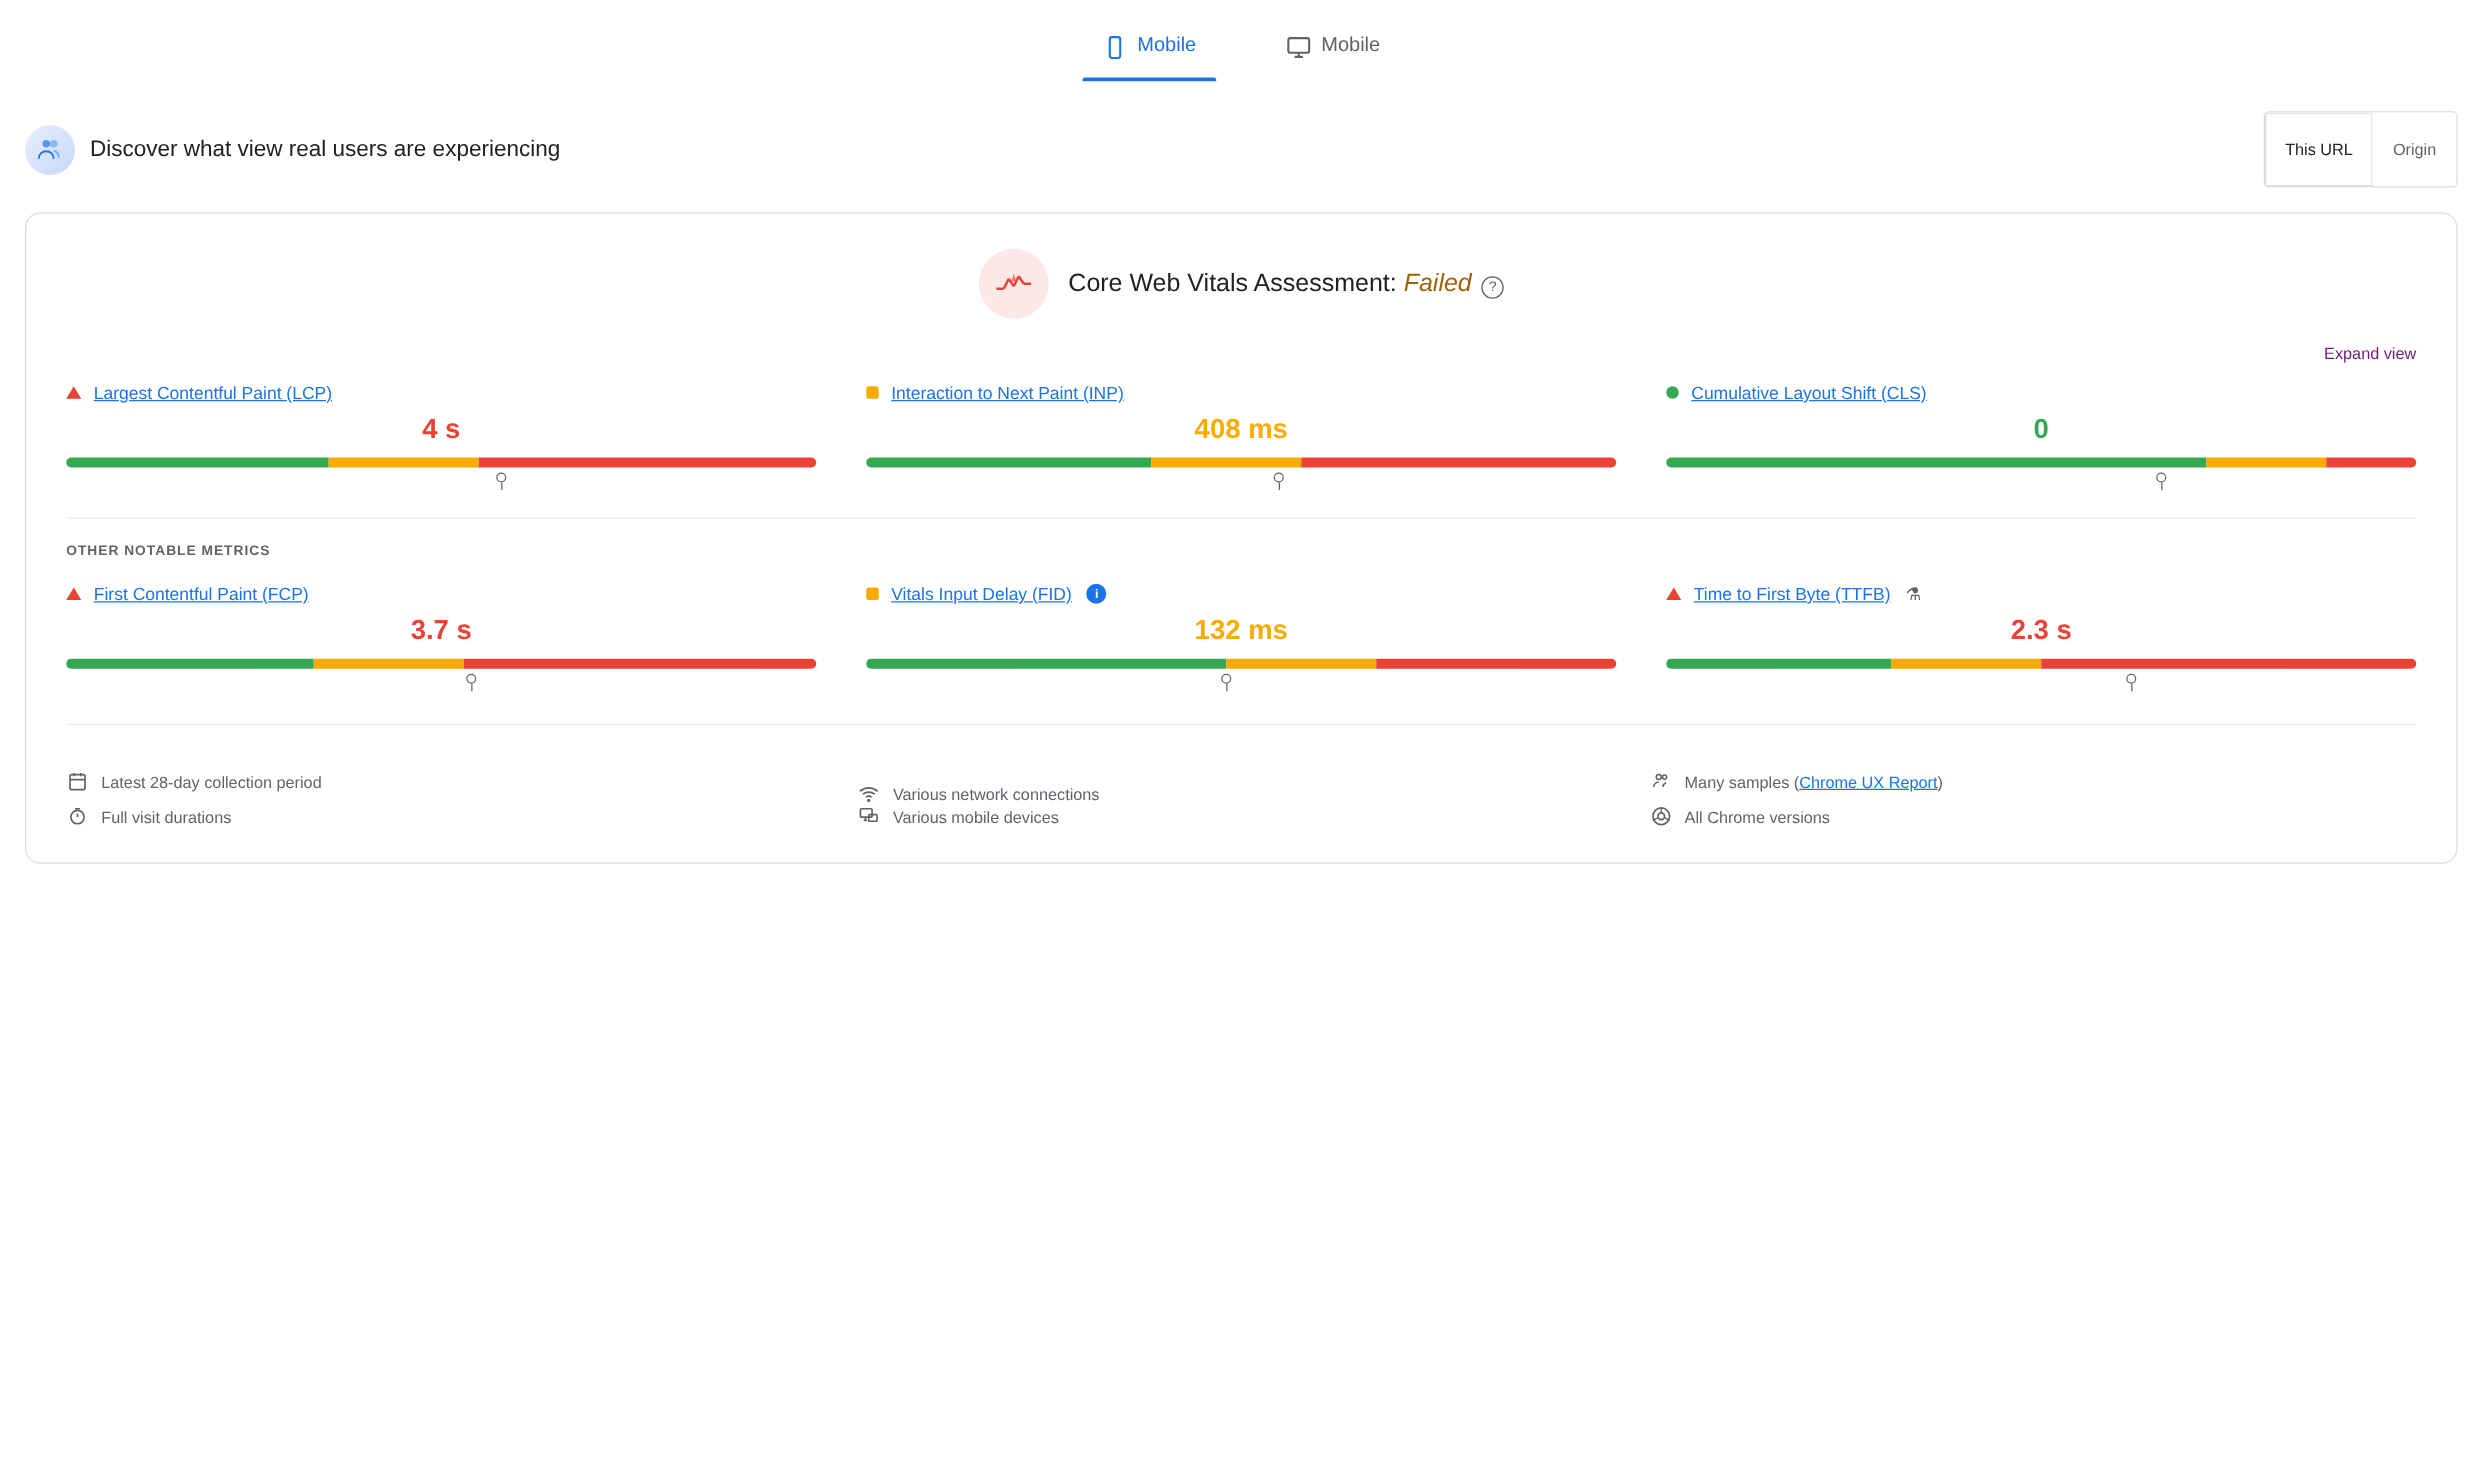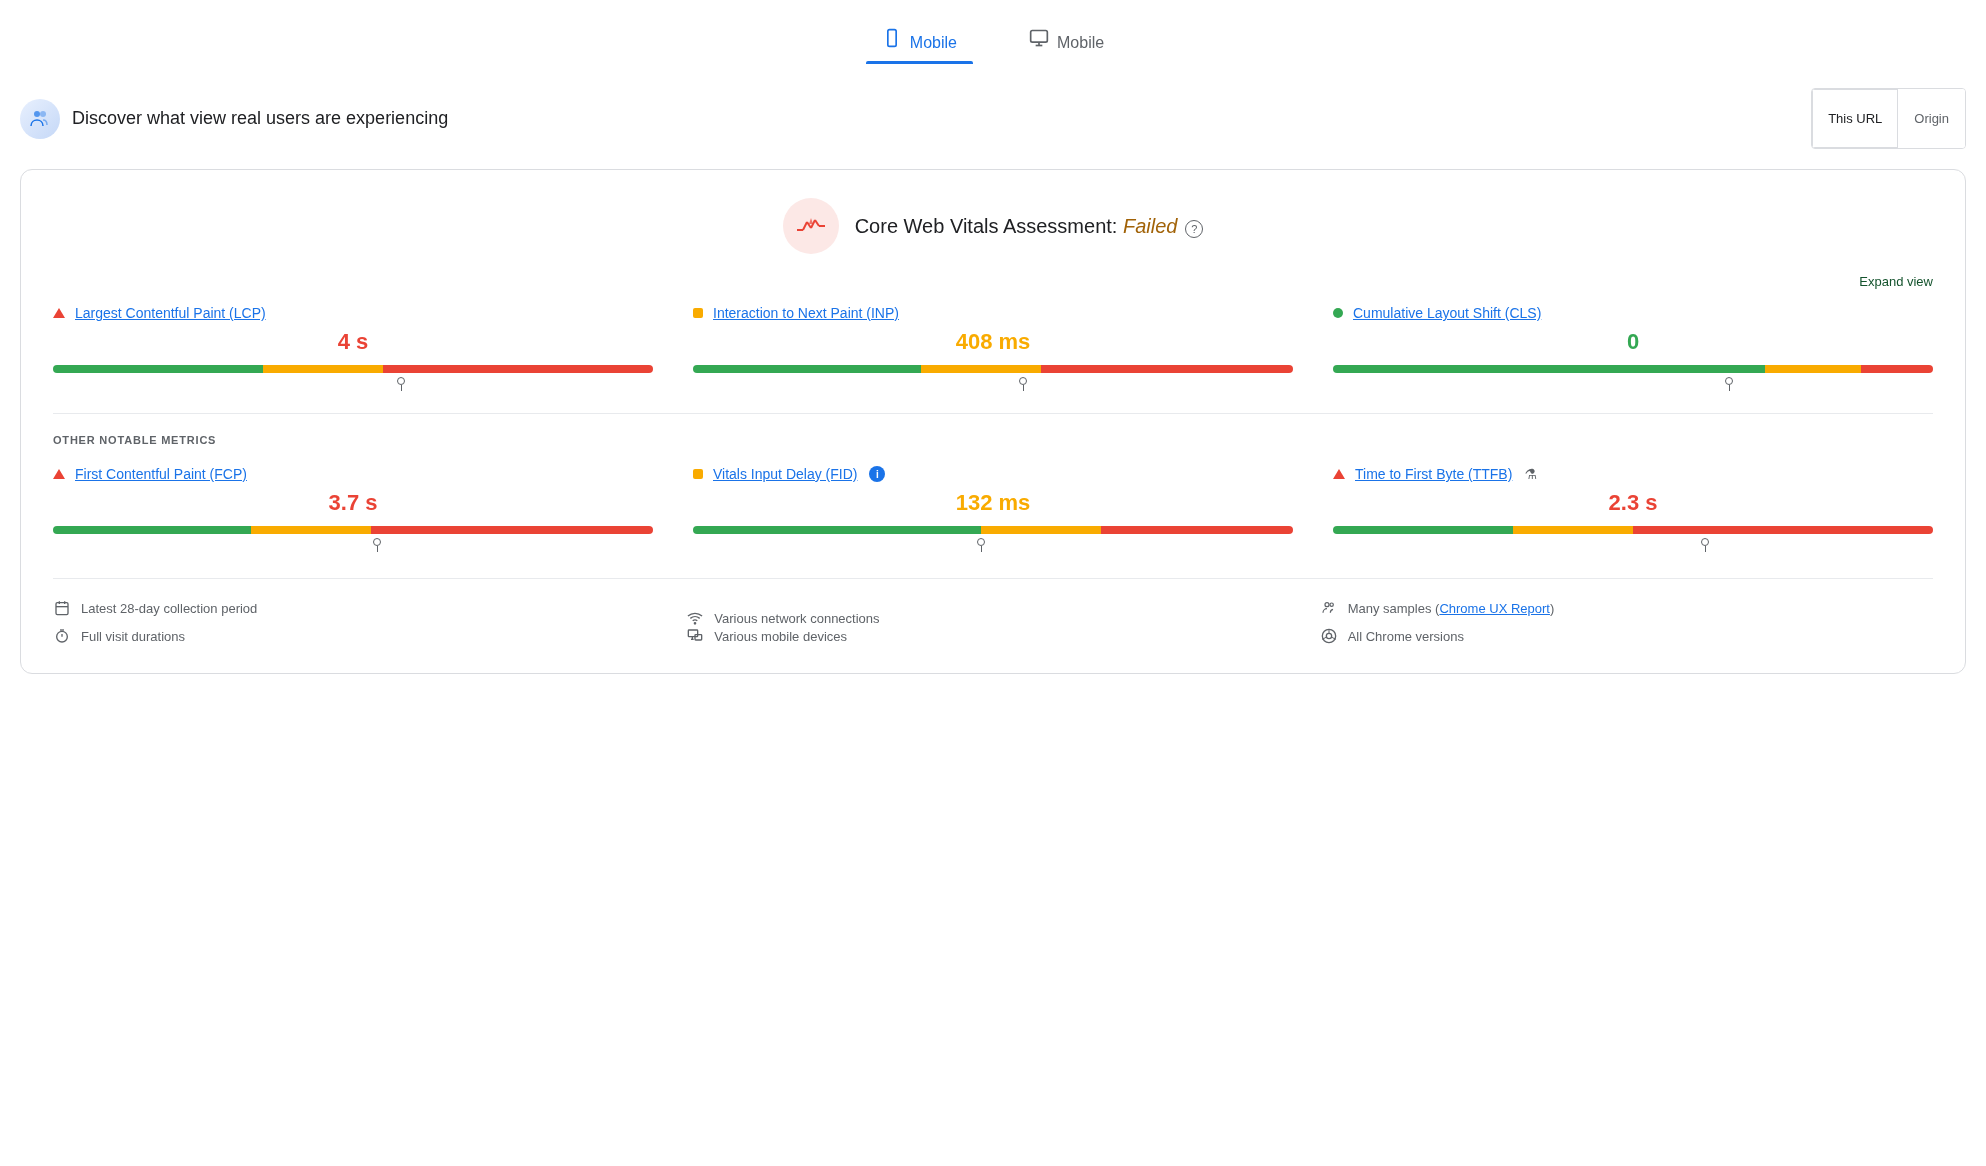--- a/index.html
+++ b/index.html
@@ -15,21 +15,21 @@
     
     .tab-bar {
       display: flex;
       justify-content: center;
       align-items: center;
       gap: 40px;
       margin-bottom: 28px;
     }
     .tab {
       display: flex;
-      align-items: flex-end;
+      align-items: flex-start;
       gap: 8px;
       padding: 8px 16px;
       cursor: pointer;
       font-size: 16px;
       font-weight: 500;
       color: #5f6368;
       position: relative;
       border: none;
       background: none;
       text-decoration: none;
@@ -131,21 +131,21 @@
       border-radius: 50%;
       font-size: 11px;
       color: #5f6368;
       cursor: pointer;
       margin-left: 4px;
     }
 
     .expand-link {
       text-align: right;
       margin-bottom: 16px;
-      color: #14532d;
+      color: #701a75;
       font-size: 13px;
       cursor: pointer;
     }
 
     
     .metrics-grid {
       display: grid;
       grid-template-columns: 1fr 1fr 1fr;
       gap: 24px 40px;
       margin-bottom: 20px;
@@ -203,21 +203,21 @@
       text-transform: uppercase;
       margin-bottom: 20px;
     }
 
     
     .footer-grid {
       display: grid;
       grid-template-columns: 1fr 1fr 1fr;
       gap: 12px 20px;
       margin-top: 28px;
-      padding-top: 20px;
+      padding-top: 36px;
       border-top: 1px solid #e8eaed;
     }
     .footer-item {
       display: flex;
       align-items: center;
       gap: 10px;
       font-size: 13px;
       color: #5f6368;
     }
     .footer-icon {

